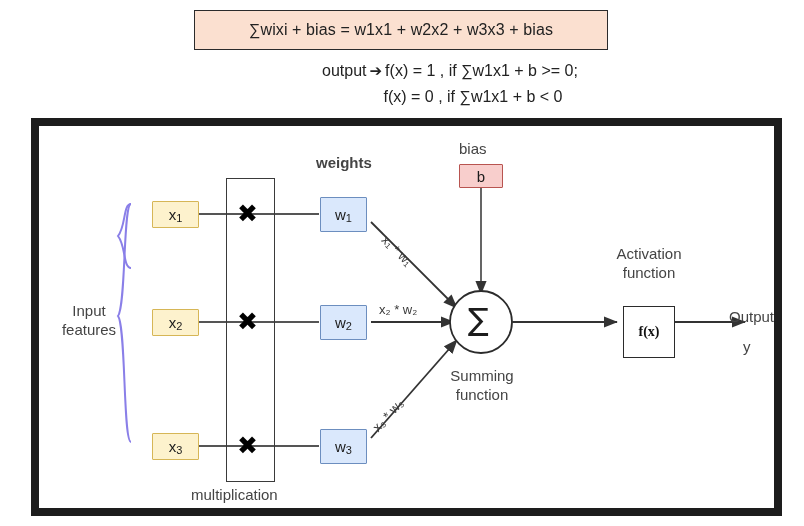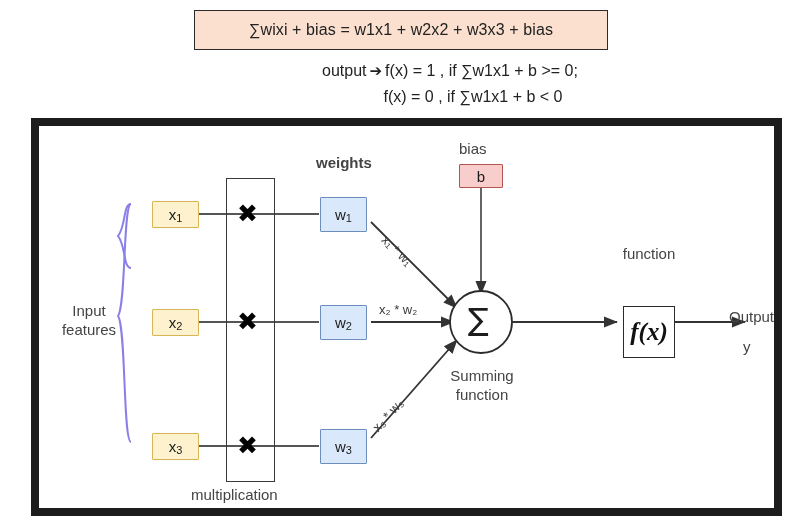--- a/index.html
+++ b/index.html
@@ -59,21 +59,21 @@
   .lbl.two{line-height:19px;}
   #sum-glyph{
     position:absolute;z-index:6;font-size:31px;color:#1c1c1c;
     font-family:"DejaVu Sans",sans-serif;line-height:1;
   }
   #fx-box{
     position:absolute;left:584px;top:180px;width:50px;height:50px;
     border:1.6px solid #2b2b2b;background:#fff;z-index:4;
     display:flex;align-items:center;justify-content:center;
   }
-  #fx-text{font-style:italic;font-weight:bold;font-size:25px;color:#111;
+  #fx-text{font-weight:bold;font-size:14px;color:#111;
     font-family:"Liberation Serif","DejaVu Serif",serif;}
 
   .rot-lbl{
     position:absolute;font-size:13px;color:#3a3a3a;z-index:6;
     white-space:nowrap;transform-origin:left center;
   }
   #out-text{
     position:absolute;left:690px;top:176px;width:70px;
     font-size:15px;color:#444;line-height:30px;z-index:5;
   }
@@ -174,20 +174,21 @@
   <div class="lbl" style="left:152px;top:360px;text-align:center;">multiplication</div>
 
   <div class="lbl" style="left:420px;top:14px;">bias</div>
 
   <div class="lbl two c" style="left:378px;top:240px;width:130px;">
     <div>Summing</div>
     <div>function</div>
   </div>
 
   <div class="lbl two c" style="left:545px;top:118px;width:130px;">
+    <div>Activation</div>
     <div>function</div>
   </div>
 
   <div id="out-text">
     <span>Output</span>
     <span class="y">y</span>
   </div>
 
   <div class="rot-lbl" style="left:345px;top:104px;transform:rotate(45deg);">x₁ * w₁</div>
   <div class="rot-lbl" style="left:340px;top:176px;">x₂ * w₂</div>

